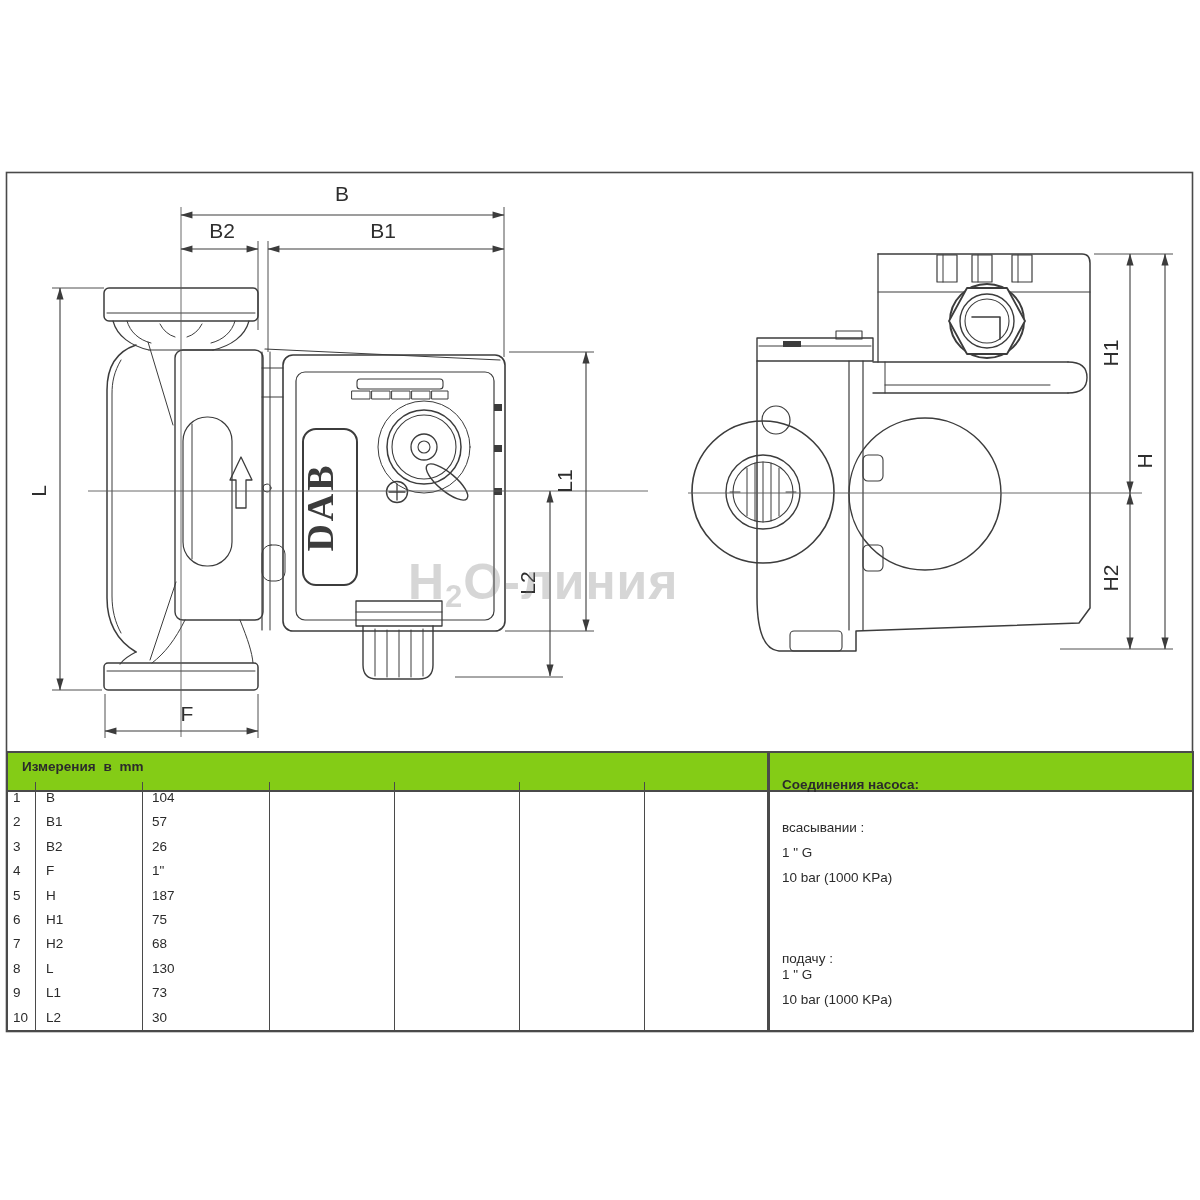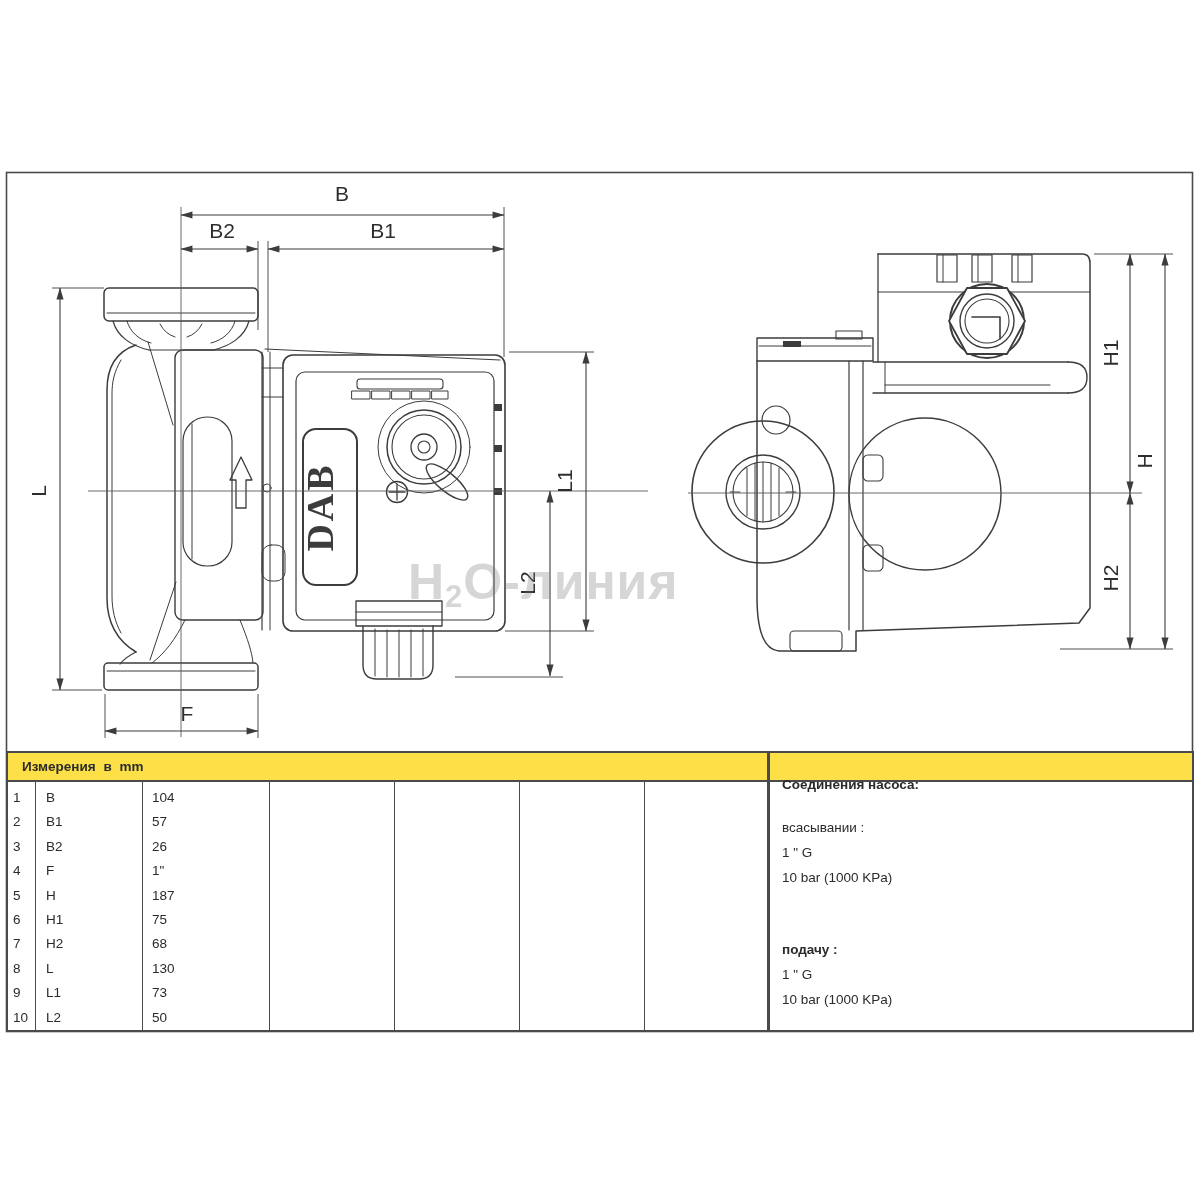--- a/index.html
+++ b/index.html
@@ -6,35 +6,35 @@
   #canvas{position:relative;width:1200px;height:1200px;background:#ffffff;overflow:hidden;
           font-family:"Liberation Sans","DejaVu Sans",sans-serif;color:#2b2b2b;}
   #drawing-svg{position:absolute;left:0;top:0;}
   
   #watermark{position:absolute;left:408px;top:553px;font-size:50px;font-weight:bold;
              color:rgba(120,120,120,0.30);letter-spacing:1px;white-space:nowrap;}
   #watermark .wsub{font-size:0.62em;vertical-align:-0.25em;}
   
   #spec-table{position:absolute;left:6px;top:751px;width:1188px;height:281px;
               border:2px solid #4a4a4a;box-sizing:border-box;background:#ffffff;font-size:13.5px;}
-  #spec-table .hdr{position:absolute;left:0;top:0;width:100%;height:29px;background:#fde047;
+  #spec-table .hdr{position:absolute;left:0;top:0;width:100%;height:39px;background:#84cc16;
                    border-bottom:2px solid #4a4a4a;box-sizing:border-box;}
   .hdr-left{position:absolute;left:14px;top:6px;font-weight:bold;word-spacing:4px;}
   .hdr-right{position:absolute;left:774px;top:24px;font-weight:bold;}
   .vline{position:absolute;top:0;bottom:0;width:1px;background:#4a4a4a;}
   .vline.body-only{top:29px;}
   .vline.thick{width:3px;background:#4a4a4a;top:0;}
   .tcol{position:absolute;top:33px;}
   .tcol div{height:24.4px;line-height:24.4px;}
   .col-num{left:5px;width:24px;}
   .col-label{left:38px;width:90px;}
   .col-value{left:144px;width:110px;}
   .conn-line{position:absolute;left:774px;white-space:pre;}
   .t67{top:67px;} .t92{top:92px;} .t117{top:117px;}
-  .t189{top:189px;font-weight:bold;} .t214{top:214px;} .t239{top:239px;}
+  .t189{top:198px;} .t214{top:214px;} .t239{top:239px;}
 </style>
 </head>
 <body>
 
 <div id="canvas">
 
   <svg id="drawing-svg" width="1200" height="1200" viewBox="0 0 1200 1200">
     <defs>
       <marker id="arr" viewBox="0 0 10 6" refX="9.6" refY="3" markerWidth="11" markerHeight="6.5" orient="auto-start-reverse">
         <path d="M0,0 L10,3 L0,6 Z" fill="#3c3c3c"></path>
@@ -271,21 +271,21 @@
     <div class="tcol col-value">
       <div>104</div>
       <div>57</div>
       <div>26</div>
       <div>1"</div>
       <div>187</div>
       <div>75</div>
       <div>68</div>
       <div>130</div>
       <div>73</div>
-      <div>50</div>
+      <div>30</div>
     </div>
 
     <div class="conn-line t67">всасывании :</div>
     <div class="conn-line t92">1 " G</div>
     <div class="conn-line t117">10 bar (1000 KPa)</div>
     <div class="conn-line t189">подачу :</div>
     <div class="conn-line t214">1 " G</div>
     <div class="conn-line t239">10 bar (1000 KPa)</div>
   </div>
 

